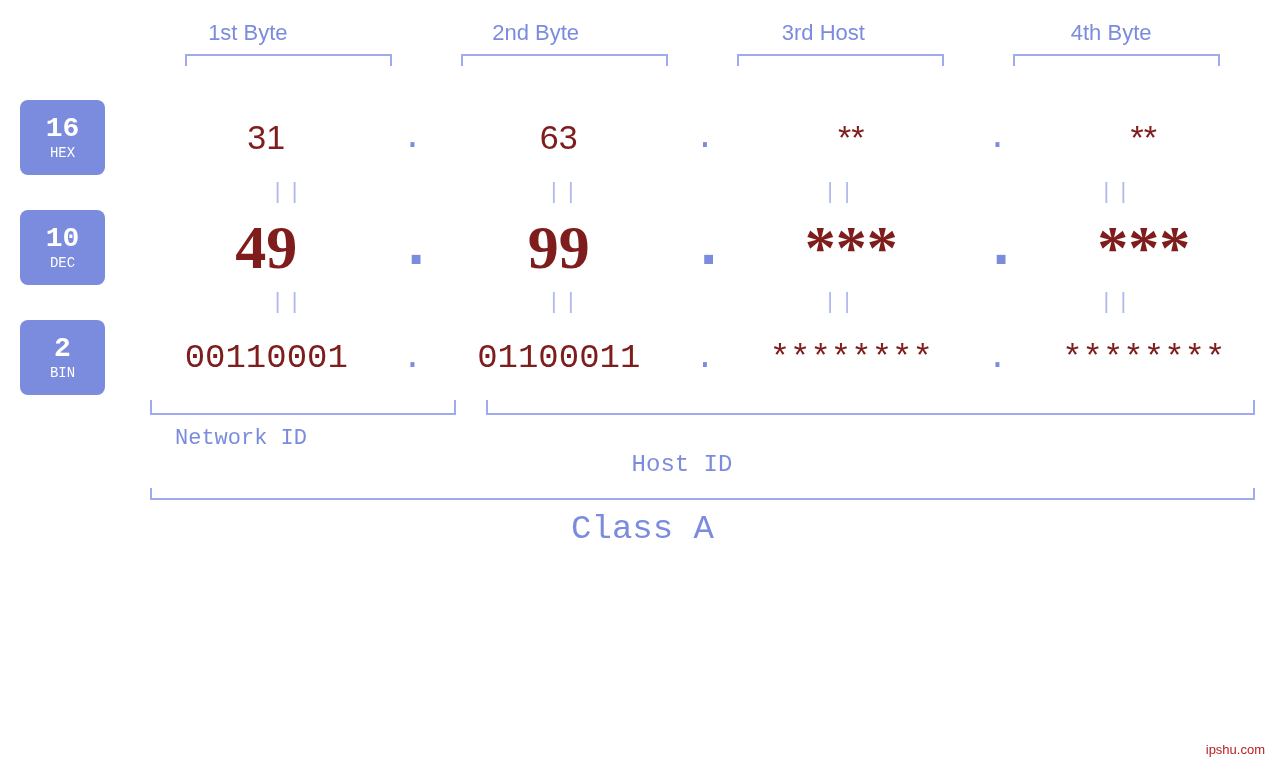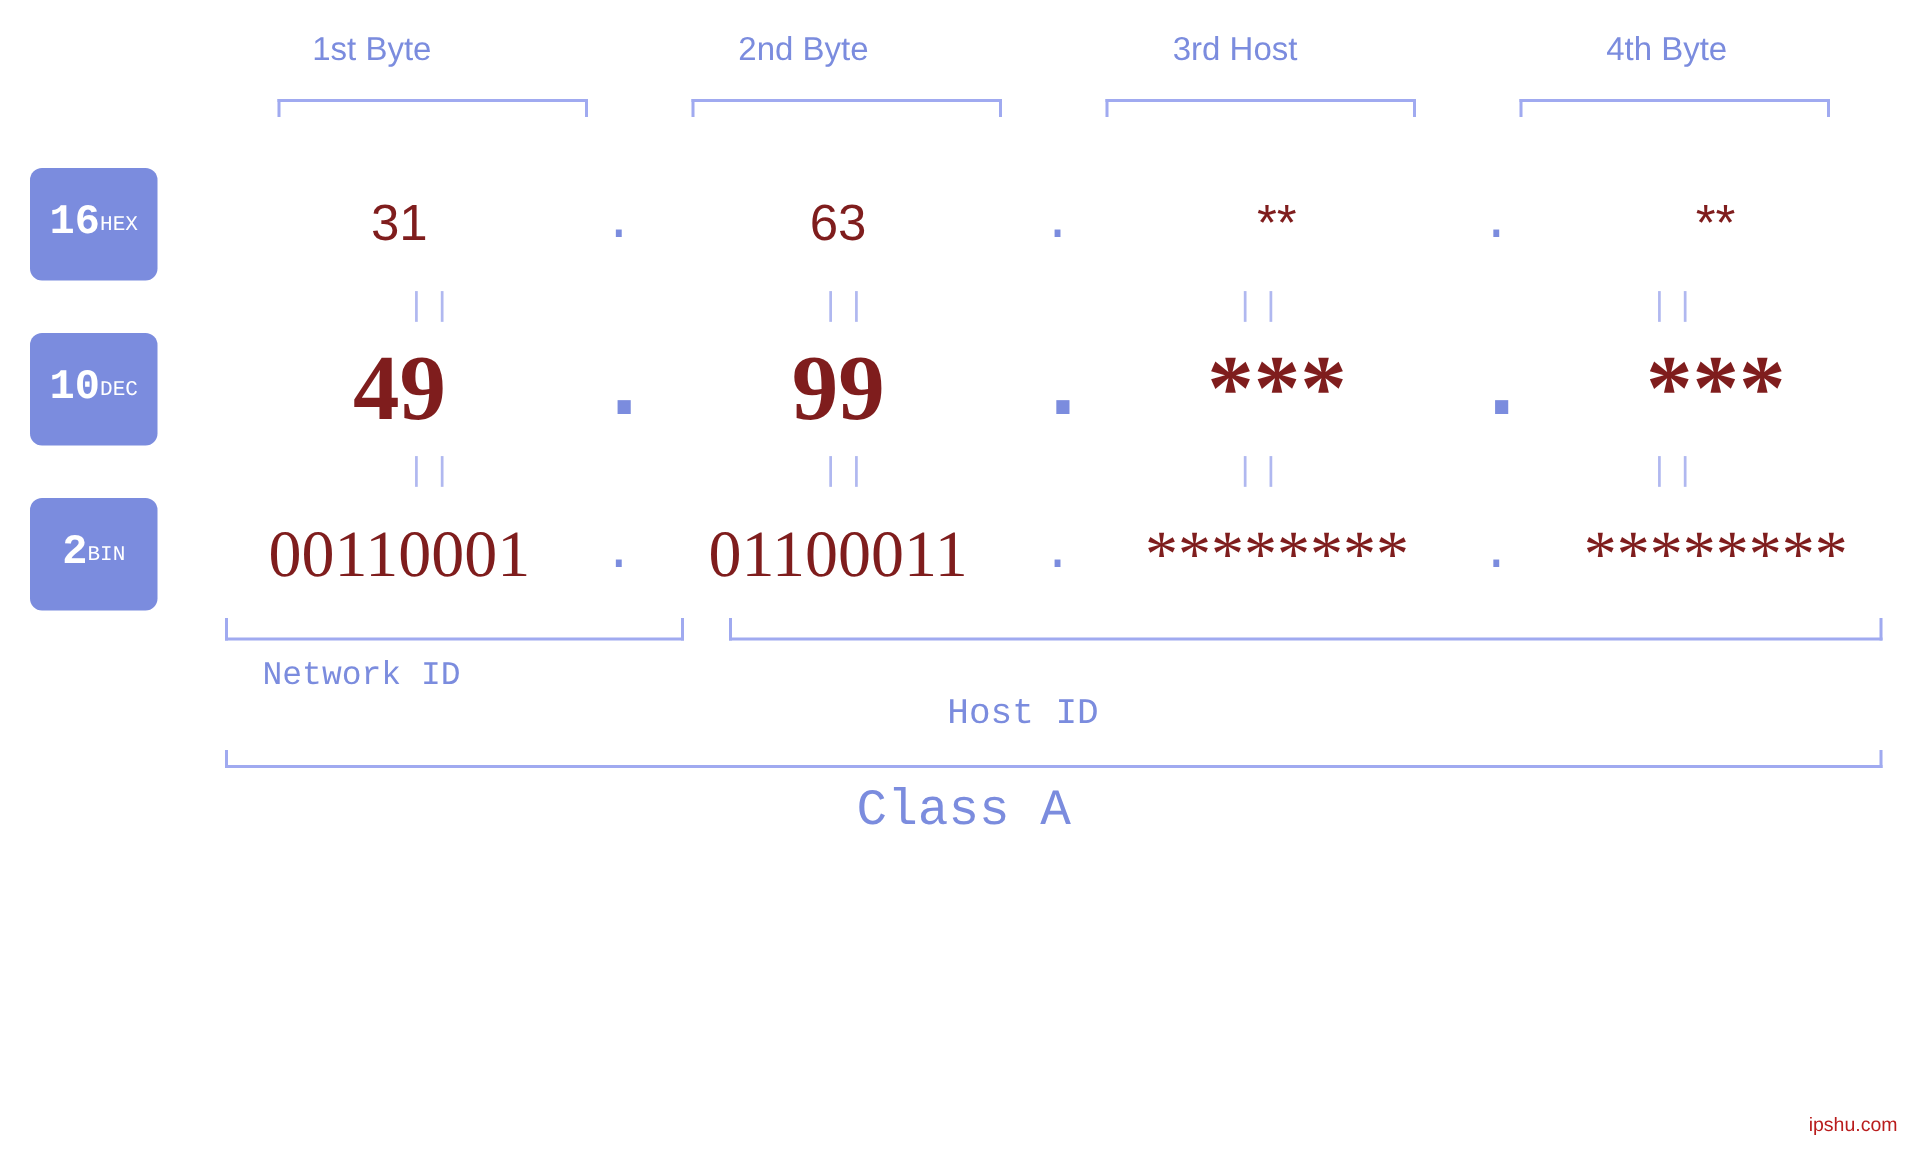--- a/index.html
+++ b/index.html
@@ -22,21 +22,21 @@
       padding-top: 20px;
     }
 
     
     .byte-headers {
       display: flex;
       justify-content: center;
       width: 100%;
       padding-left: 104px;
       padding-right: 30px;
-      margin-bottom: 20px;
+      margin-bottom: 8px;
     }
     .byte-header {
       flex: 1;
       text-align: center;
       font-size: 22px;
       color: #7b8cde;
       font-family: Arial, sans-serif;
       font-weight: normal;
     }
 
@@ -71,21 +71,21 @@
       width: 100%;
       position: relative;
     }
 
     .format-badge {
       width: 85px;
       height: 75px;
       background: #7b8cde;
       border-radius: 8px;
       display: flex;
-      flex-direction: row;
+      flex-direction: column;
       align-items: center;
       justify-content: center;
       flex-shrink: 0;
       margin-left: 20px;
     }
     .format-badge .num {
       font-size: 28px;
       font-weight: bold;
       color: #fff;
       line-height: 1.1;
@@ -111,22 +111,22 @@
       color: #7f1d1d;
     }
 
     .byte-val.large {
       font-size: 62px;
       font-weight: bold;
       font-family: Liberation Serif, serif;
     }
 
     .byte-val.medium {
-      font-size: 44px;
-      font-family: Liberation Serif, serif;
+      font-size: 34px;
+      font-family: Liberation Mono, monospace;
     }
 
     .byte-val.small-hex {
       font-size: 34px;
       font-family: Arial, sans-serif;
     }
 
     .dot-large {
       font-size: 62px;
       font-weight: bold;

